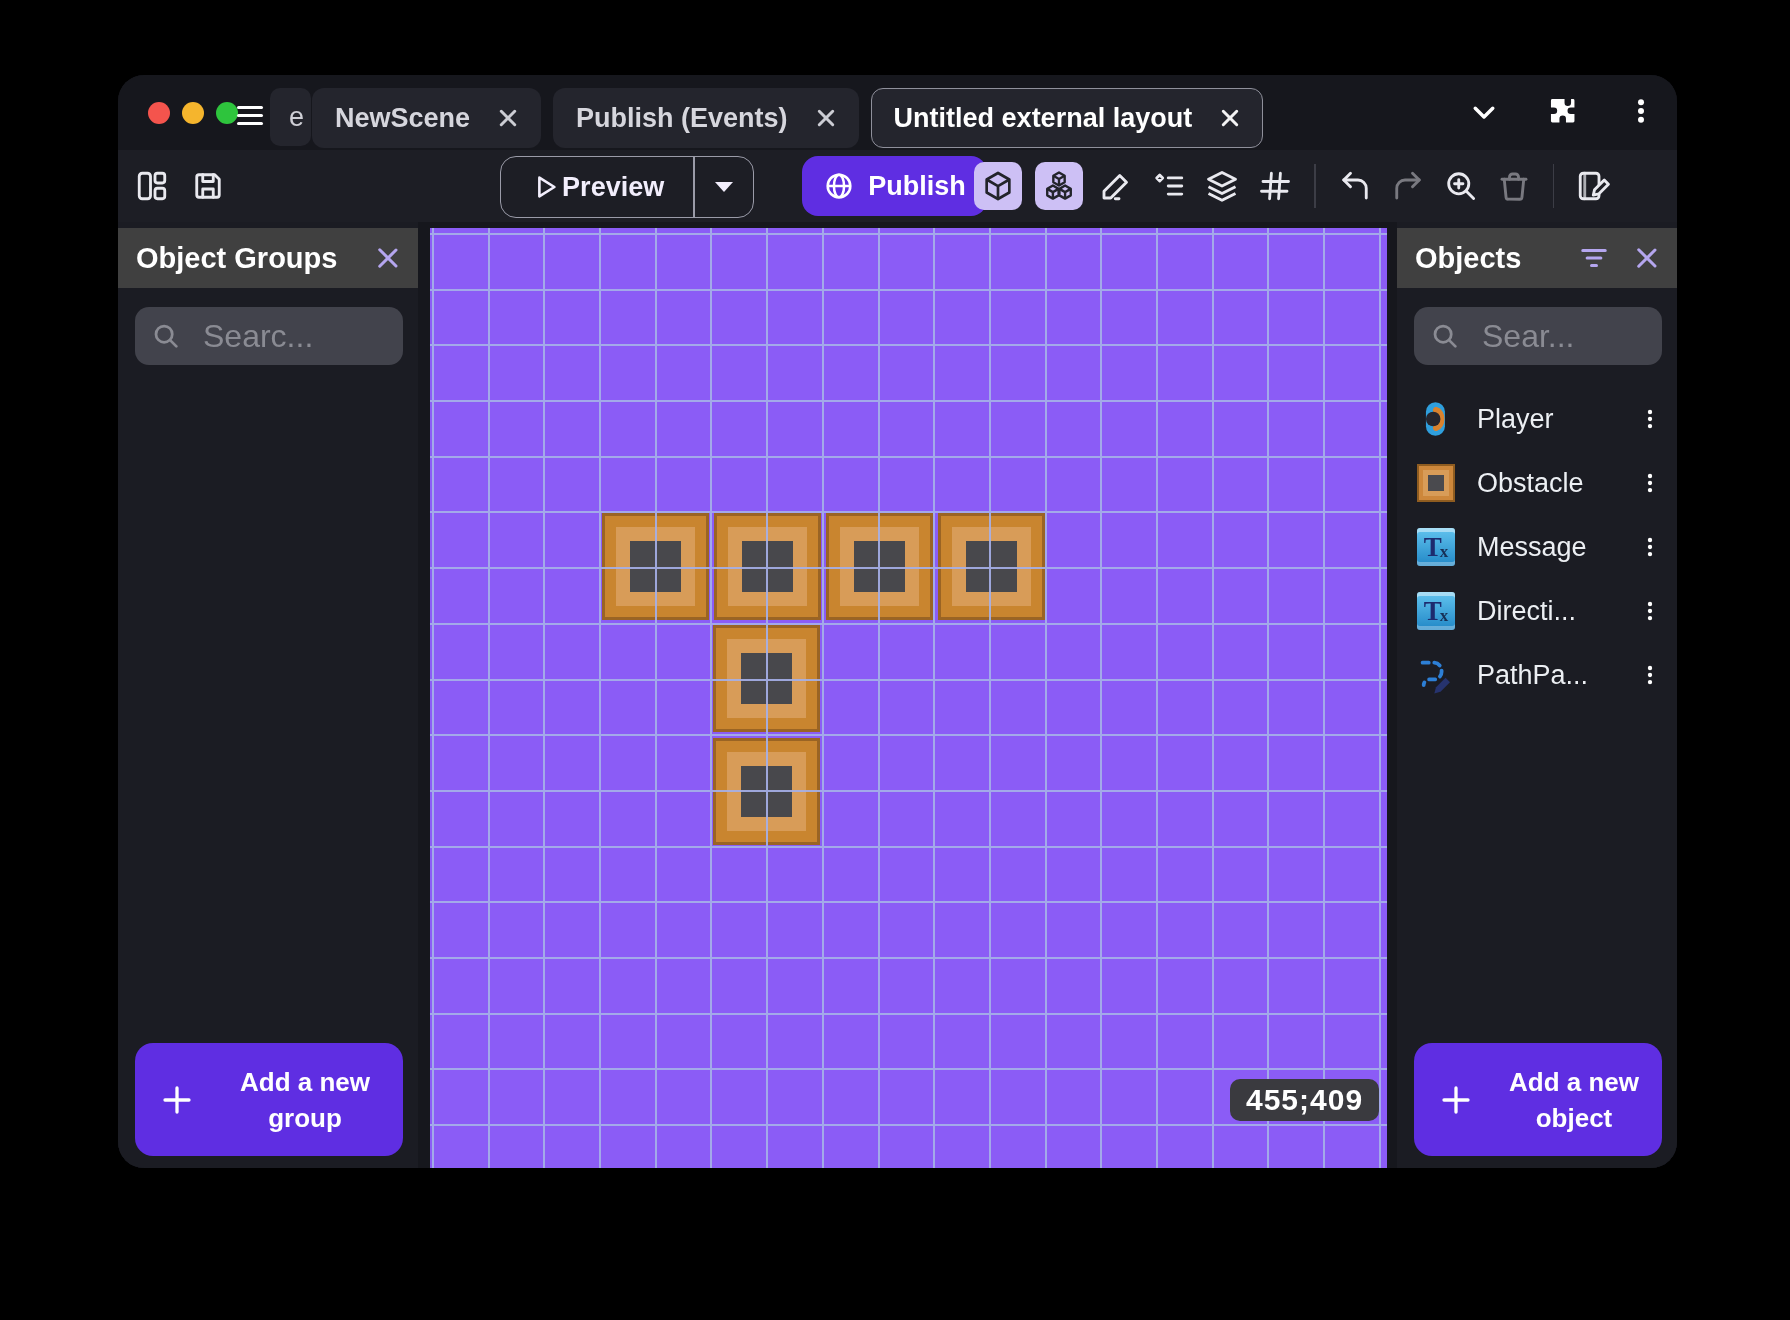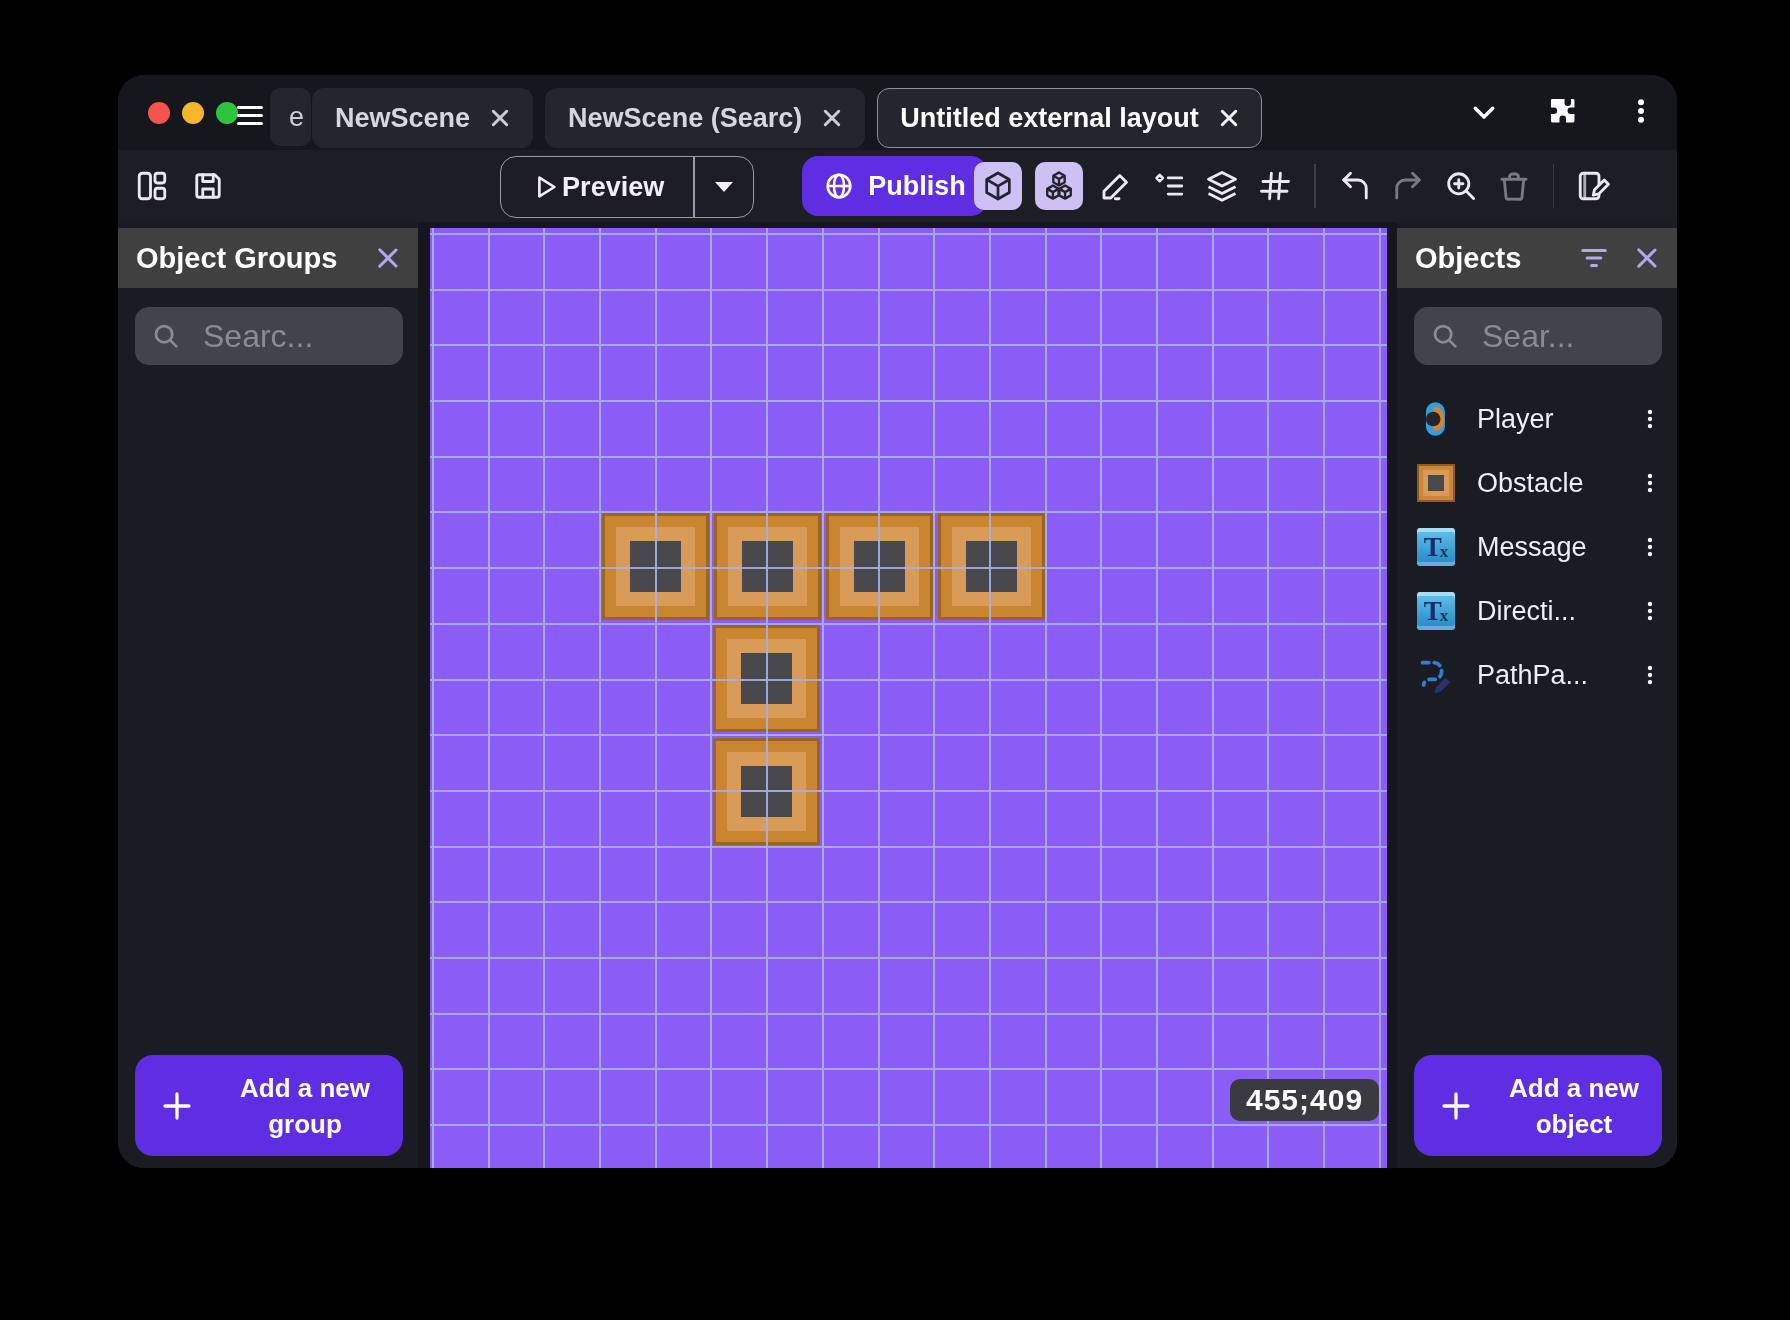--- a/index.html
+++ b/index.html
@@ -14,21 +14,21 @@
   .traffic{position:absolute;top:27px;left:30px;display:flex;gap:12px;}
   .traffic i{width:22px;height:22px;border-radius:50%;display:block;}
   .t-red{background:#f4544d;} .t-yellow{background:#f5b52d;} .t-green{background:#2ec43d;}
   .hamburger{position:absolute;left:119px;top:26px;width:26px;height:24px;cursor:pointer;}
   .hamburger span{display:block;height:3.5px;border-radius:2px;background:#fff;margin:4.5px 0;}
   .tab-sliver{position:absolute;left:152px;top:13px;width:34px;height:58px;background:#24252d;
               border-radius:10px;display:flex;align-items:center;justify-content:flex-end;
               padding-right:7px;font-size:27px;color:#cfcfd6;}
   .tabs{position:absolute;left:194px;top:13px;display:flex;gap:12px;}
   .tab{height:58px;background:#24252d;border-radius:12px;display:flex;align-items:center;
-       padding:0 22px;gap:20px;font-size:27px;font-weight:600;color:#d6d6dd;cursor:pointer;
+       padding:0 22px;gap:28px;font-size:27px;font-weight:600;color:#d6d6dd;cursor:pointer;
        border:1.5px solid transparent;white-space:nowrap;}
   .tab.active{border-color:#8f909b;color:#fff;}
   .tab .x{width:20px;height:20px;position:relative;opacity:.95;}
   .x::before,.x::after{content:"";position:absolute;left:50%;top:50%;width:110%;height:3px;
        border-radius:2px;background:currentColor;}
   .x::before{transform:translate(-50%,-50%) rotate(45deg);}
   .x::after{transform:translate(-50%,-50%) rotate(-45deg);}
   .tabbar-right{position:absolute;top:0;height:75px;right:0;left:0;pointer-events:none;}
   .tabbar-right .icon{pointer-events:auto;}
   .icon{display:inline-flex;align-items:center;justify-content:center;}
@@ -66,21 +66,21 @@
                padding:0 18px;}
   .panel-title{font-size:29px;font-weight:700;color:#fff;flex:1;}
   .panel-x{width:24px;height:24px;color:#b5a6ef;cursor:pointer;position:relative;}
   .filter-ic{margin-right:26px;cursor:pointer;}
   .searchbox{position:relative;margin:19px 15px 0 17px;height:58px;background:#42434c;
              border-radius:14px;display:flex;align-items:center;}
   .searchbox svg{position:absolute;left:16px;}
   .searchbox input{width:100%;height:100%;background:transparent;border:none;outline:none;
              padding-left:68px;font-size:32px;color:#e6e6ec;font-family:"Liberation Sans",sans-serif;}
   .searchbox input::placeholder{color:#8a8b93;}
-  .add-btn{position:absolute;left:17px;right:15px;bottom:12px;height:101px;background:#5f2ee2;
+  .add-btn{position:absolute;left:17px;right:15px;bottom:12px;height:113px;background:#5f2ee2;
            border:none;border-radius:18px;color:#fff;display:flex;align-items:center;
            padding:0 10px 0 24px;gap:22px;cursor:pointer;font-family:"Liberation Sans",sans-serif;}
   .add-txt{flex:1;text-align:center;font-size:26px;font-weight:700;line-height:36px;}
 
   .objlist{margin-top:22px;}
   .objrow{height:64px;display:flex;align-items:center;padding:0 14px 0 20px;cursor:pointer;}
   .objrow .oname{flex:1;font-size:27px;color:#eceff3;margin-left:22px;white-space:nowrap;
                  overflow:hidden;}
   .row-kebab{width:26px;height:34px;}
   .swatch{width:38px;height:38px;flex:none;}
@@ -128,21 +128,21 @@
           <span></span>
           <span></span>
     </div>
     <div class="tab-sliver">e</div>
     <div class="tabs">
       <div class="tab">
         <span>NewScene</span>
         <span class="x"></span>
       </div>
       <div class="tab">
-        <span>NewScene (Searc)</span>
+        <span>Publish (Events)</span>
         <span class="x"></span>
       </div>
       <div class="tab active">
         <span>Untitled external layout</span>
         <span class="x"></span>
       </div>
     </div>
     <div class="tabbar-right">
       <span class="icon chevron-abs">
         <svg width="34" height="30" viewBox="0 0 24 24" fill="none" stroke="#fff" stroke-width="2.8" stroke-linecap="round" stroke-linejoin="round">

